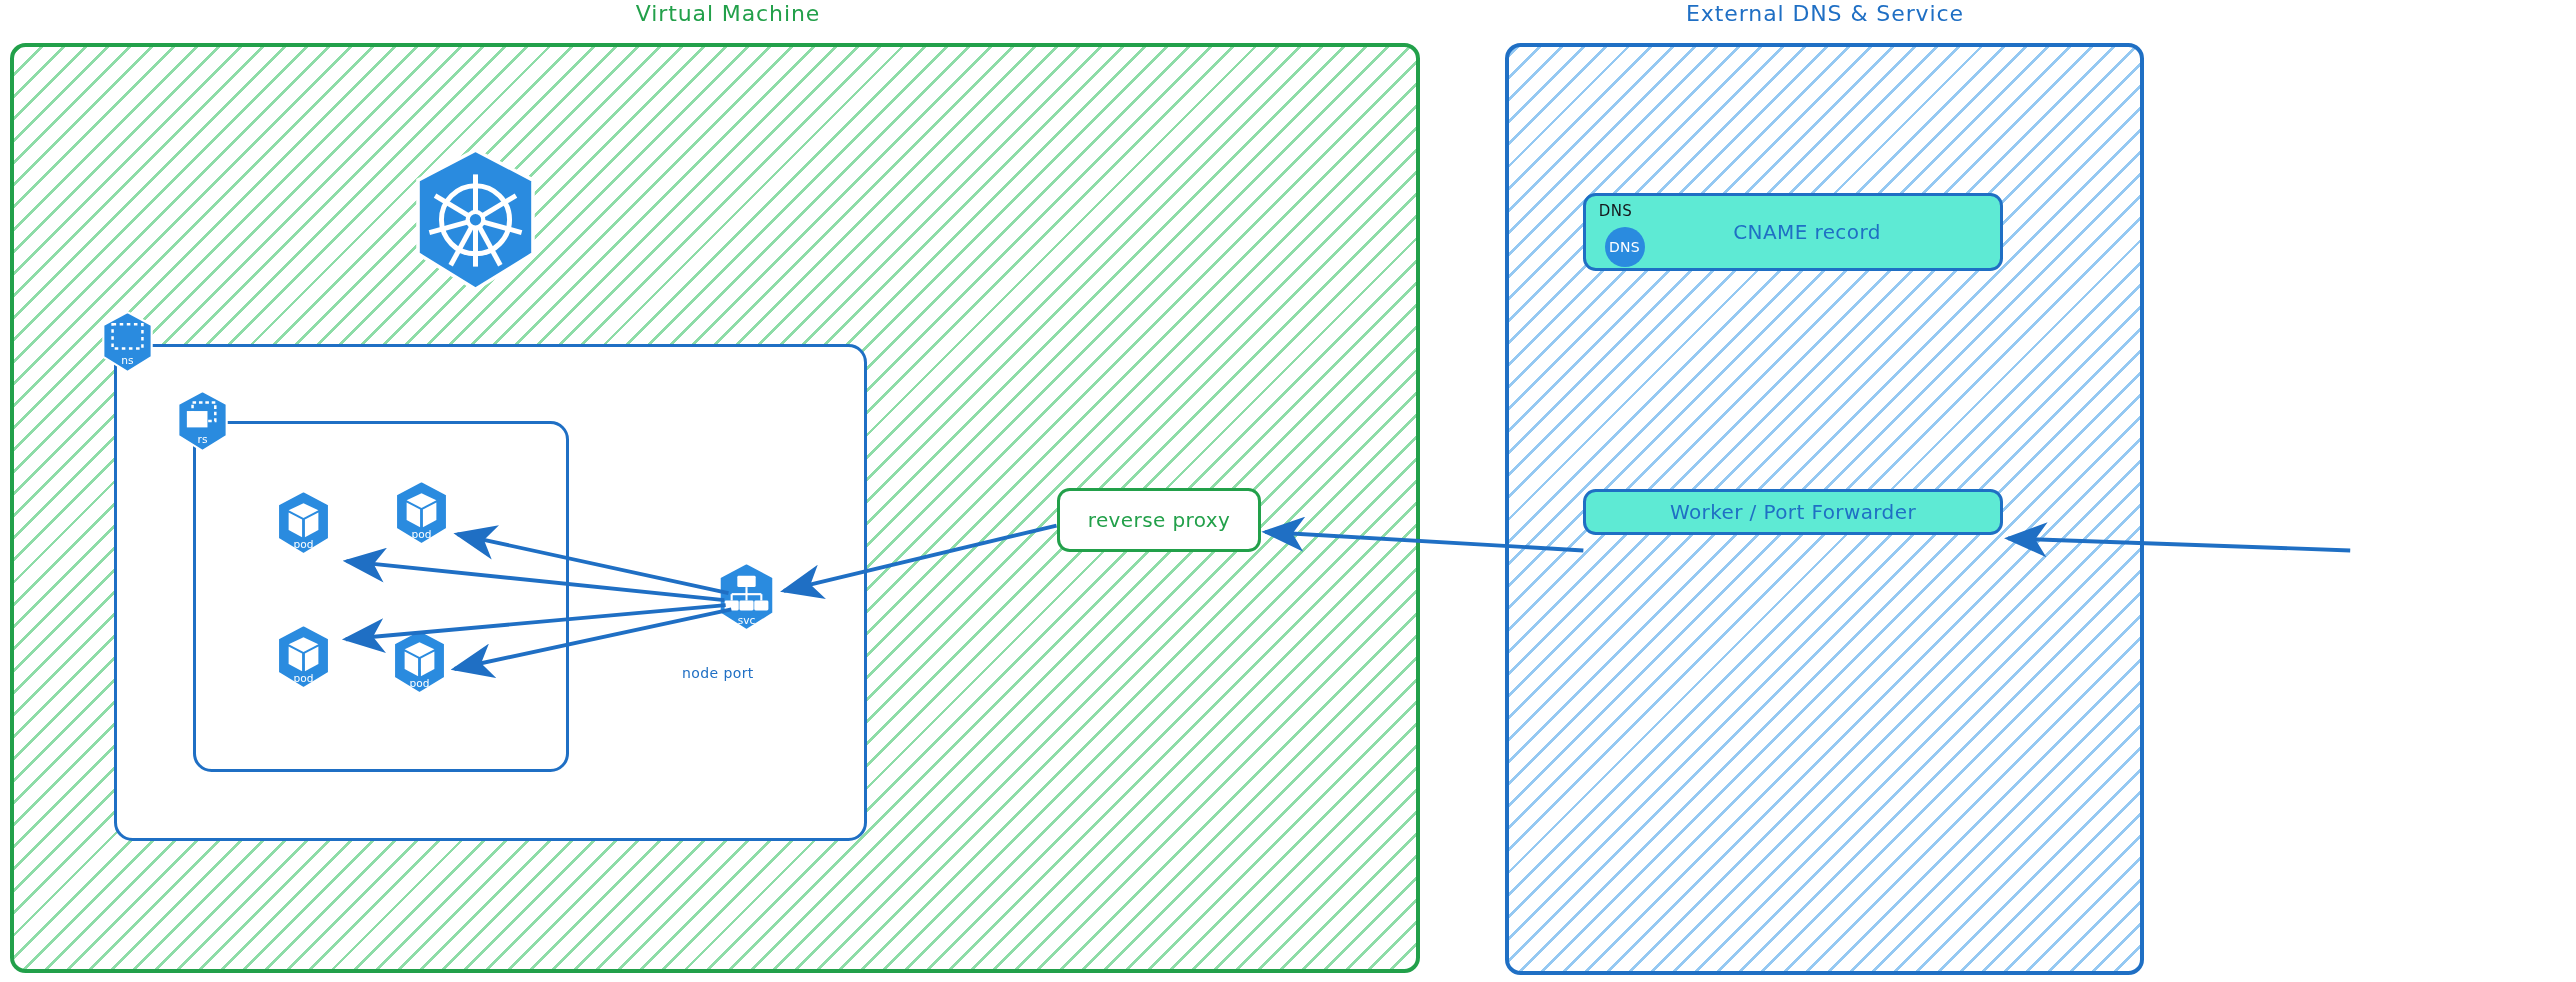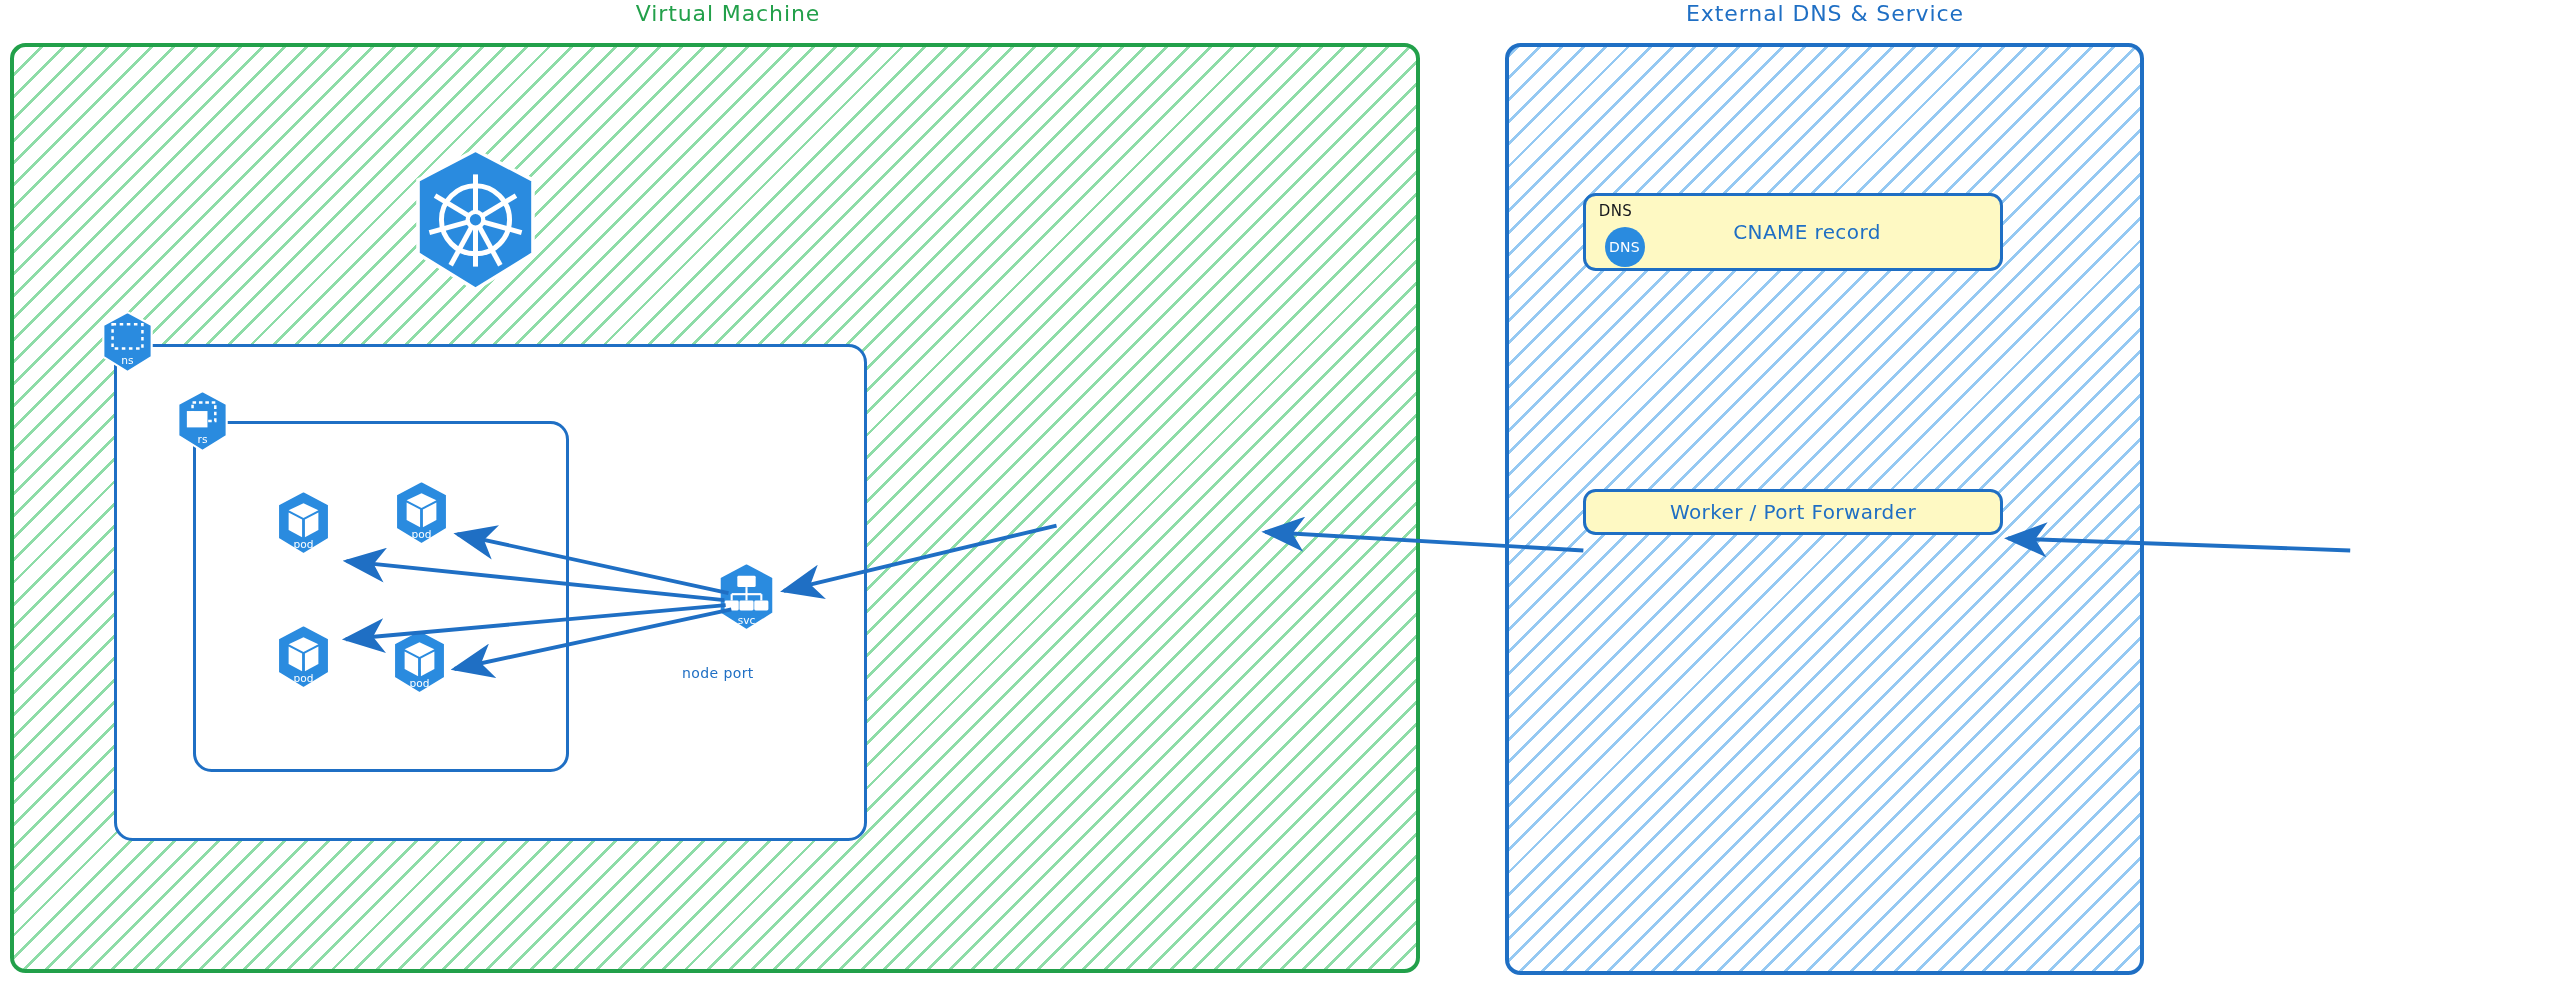--- a/index.html
+++ b/index.html
@@ -70,21 +70,21 @@
     justify-content: center;
   }
   .box.k8s-outline {
     border: 3.6px solid #1f6fc4;
     border-radius: 18.5px;
     background: #ffffff;
   }
   .box.blue-card {
     border: 3.6px solid #1f6fc4;
     border-radius: 12.8px;
-    background: #fef9c3;
+    background: #5eead4;
     justify-content: center;
   }
   .box.green-card {
     border: 3.6px solid #22a04a;
     border-radius: 12.8px;
     background: #ffffff;
   }
 
   .card-label {
     font-family: "DejaVu Sans", sans-serif;
@@ -273,20 +273,23 @@
         <line x1="25" y1="47" x2="25" y2="56"></line>
         <line x1="46" y1="47" x2="46" y2="56"></line>
         <line x1="67" y1="47" x2="67" y2="56"></line>
       </g>
       <text x="46" y="89" text-anchor="middle" fill="#ffffff" font-family="DejaVu Sans, sans-serif" font-size="15">svc</text>
     </svg>
   </div>
 
   <div class="free-text" style="left:682px; top:665px;">node port</div>
 
+  <div class="box green-card" style="left:1057px; top:488px; width:204px; height:64px;">
+    <span class="card-label green">reverse proxy</span>
+  </div>
 
   <div class="box blue-card" style="left:1583px; top:193px; width:420px; height:78px;">
     <span class="corner-tag">DNS</span>
     <span class="dns-circle" style="left:18.5px; top:30.5px;">
       <span>DNS</span>
     </span>
     <span class="card-label blue" style="margin-left:28px;">CNAME record</span>
   </div>
 
   <div class="box blue-card" style="left:1583px; top:489px; width:420px; height:46px;">

